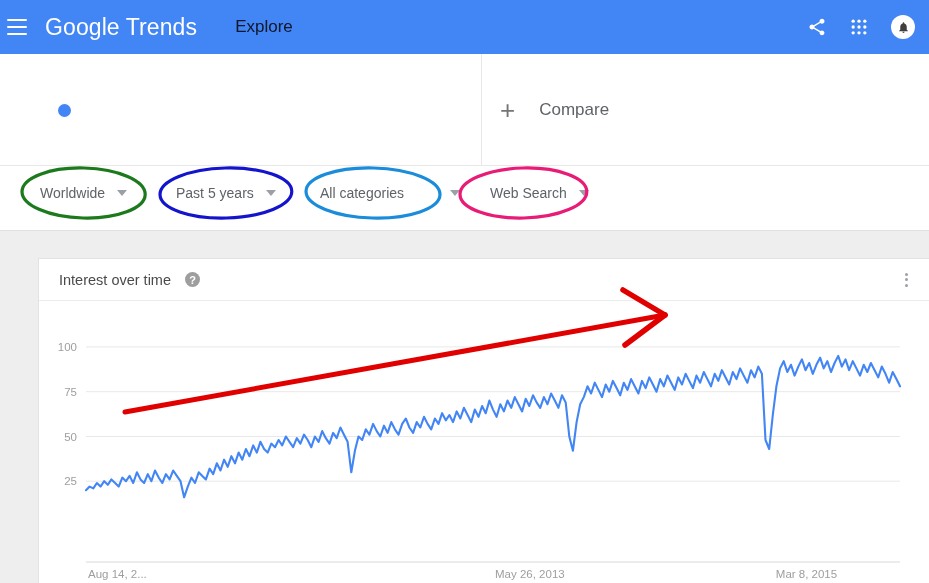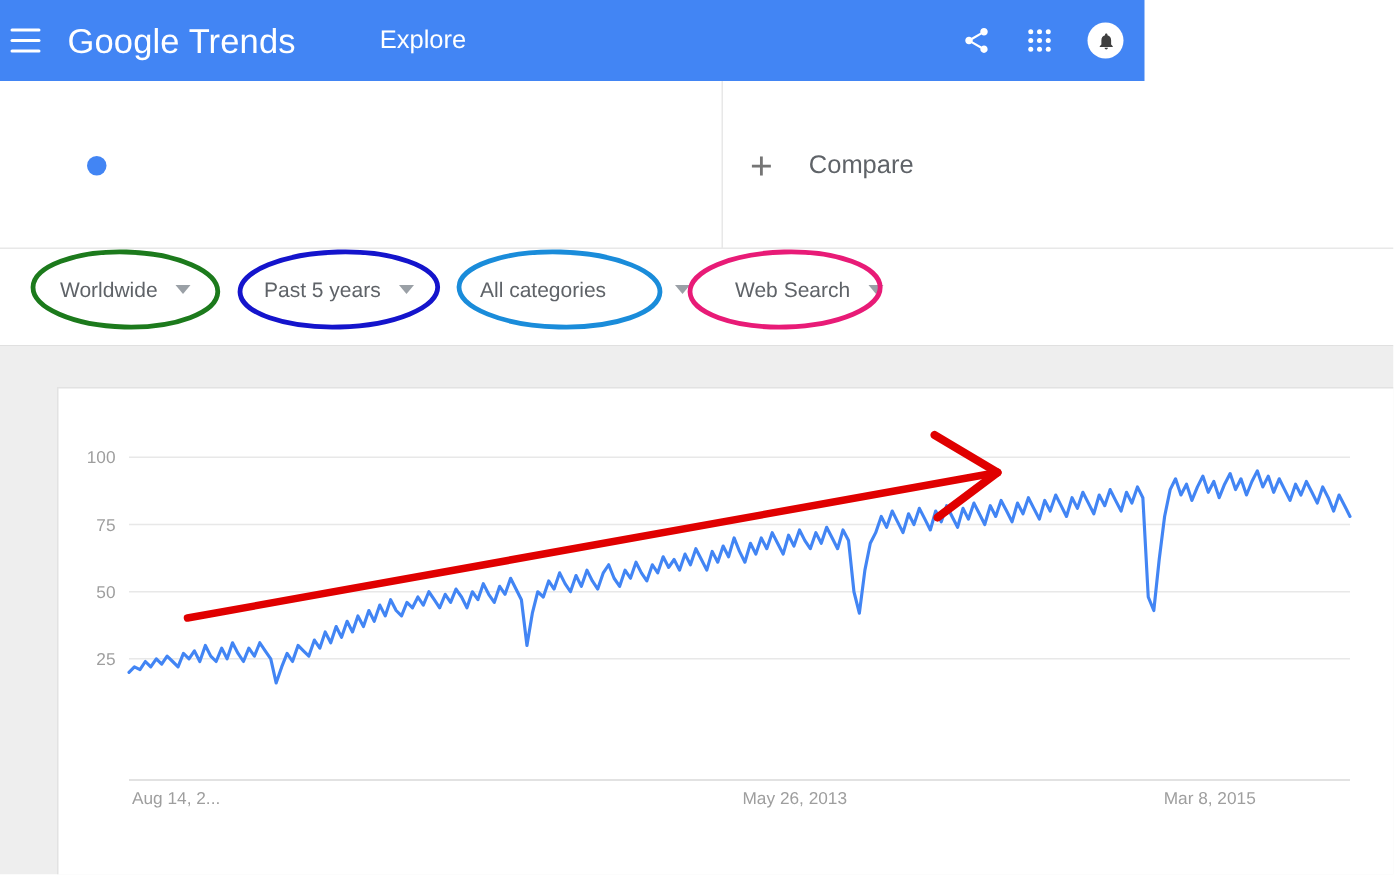--- a/index.html
+++ b/index.html
@@ -6,34 +6,34 @@
   html, body {
     width: 929px; height: 583px;
     font-family: "Liberation Sans", sans-serif;
     background: #ffffff;
     overflow: hidden;
   }
   #root { position: relative; width: 929px; height: 583px; background: #fff; }
 
   
   .appbar {
-    position: absolute; left: 0; top: 0; width: 763px; height: 54px;
+    position: absolute; left: 0; top: 0; width: 929px; height: 54px;
     background: #4285f4; display: flex; align-items: center;
   }
   .hamburger {
     width: 20px; height: 16px; margin-left: 7px; margin-right: 18px;
     display: flex; flex-direction: column; justify-content: space-between;
     cursor: pointer;
   }
   .hamburger span { display: block; height: 2px; background: #fff; border-radius: 1px; }
   .brand { display: flex; align-items: baseline; font-size: 23px; color: #fff; letter-spacing: .1px; }
   .brand .g { font-weight: 500; }
   .brand .t { font-weight: 400; margin-left: 6px; }
   .explore {
-    margin-left: 56px; color: #ffffff; font-size: 17px; font-weight: 400; cursor: pointer;
+    margin-left: 38px; color: #0f172a; font-size: 17px; font-weight: 400; cursor: pointer;
   }
   .appbar-right {
     margin-left: auto; display: flex; align-items: center; gap: 22px; margin-right: 14px;
   }
   .ic { cursor: pointer; display: flex; align-items: center; justify-content: center; }
   .avatar {
     width: 24px; height: 24px; border-radius: 50%; background: #fff;
     display: flex; align-items: center; justify-content: center; cursor: pointer;
   }
 
@@ -181,20 +181,29 @@
         <ellipse cx="83.6" cy="27.0" rx="61.6" ry="25.0" fill="none" stroke="#1c7a1c" stroke-width="3.2" transform="rotate(1.5 83.6 27.0)"></ellipse>
         <ellipse cx="225.9" cy="27.0" rx="65.9" ry="25.0" fill="none" stroke="#1414cc" stroke-width="3.2" transform="rotate(-1.5 225.9 27.0)"></ellipse>
         <ellipse cx="373.0" cy="27.0" rx="67.0" ry="25.0" fill="none" stroke="#1a8cda" stroke-width="3.2" transform="rotate(1.5 373.0 27.0)"></ellipse>
         <ellipse cx="523.4" cy="27.0" rx="63.4" ry="25.0" fill="none" stroke="#e81b77" stroke-width="3.2" transform="rotate(-1.5 523.4 27.0)"></ellipse>
       </svg>
   </div>
 
   <div class="content-bg"></div>
 
   <div class="card">
+    <div class="card-head">
+      <span class="card-title">Interest over time</span>
+      <span class="help">?</span>
+      <span class="kebab">
+        <i></i>
+          <i></i>
+          <i></i>
+      </span>
+    </div>
     <div class="plot">
       <svg id="chart-svg" width="891" height="282">
           <line x1="47" x2="861" y1="45.9" y2="45.9" stroke="#e8e8e8" stroke-width="1"></line>
           <text x="38" y="49.9" text-anchor="end" font-size="11.5" fill="#9e9e9e" font-family="&quot;Liberation Sans&quot;, sans-serif">100</text>
           <line x1="47" x2="861" y1="90.7" y2="90.7" stroke="#e8e8e8" stroke-width="1"></line>
           <text x="38" y="94.7" text-anchor="end" font-size="11.5" fill="#9e9e9e" font-family="&quot;Liberation Sans&quot;, sans-serif">75</text>
           <line x1="47" x2="861" y1="135.5" y2="135.5" stroke="#e8e8e8" stroke-width="1"></line>
           <text x="38" y="139.5" text-anchor="end" font-size="11.5" fill="#9e9e9e" font-family="&quot;Liberation Sans&quot;, sans-serif">50</text>
           <line x1="47" x2="861" y1="180.2" y2="180.2" stroke="#e8e8e8" stroke-width="1"></line>
           <text x="38" y="184.2" text-anchor="end" font-size="11.5" fill="#9e9e9e" font-family="&quot;Liberation Sans&quot;, sans-serif">25</text>

